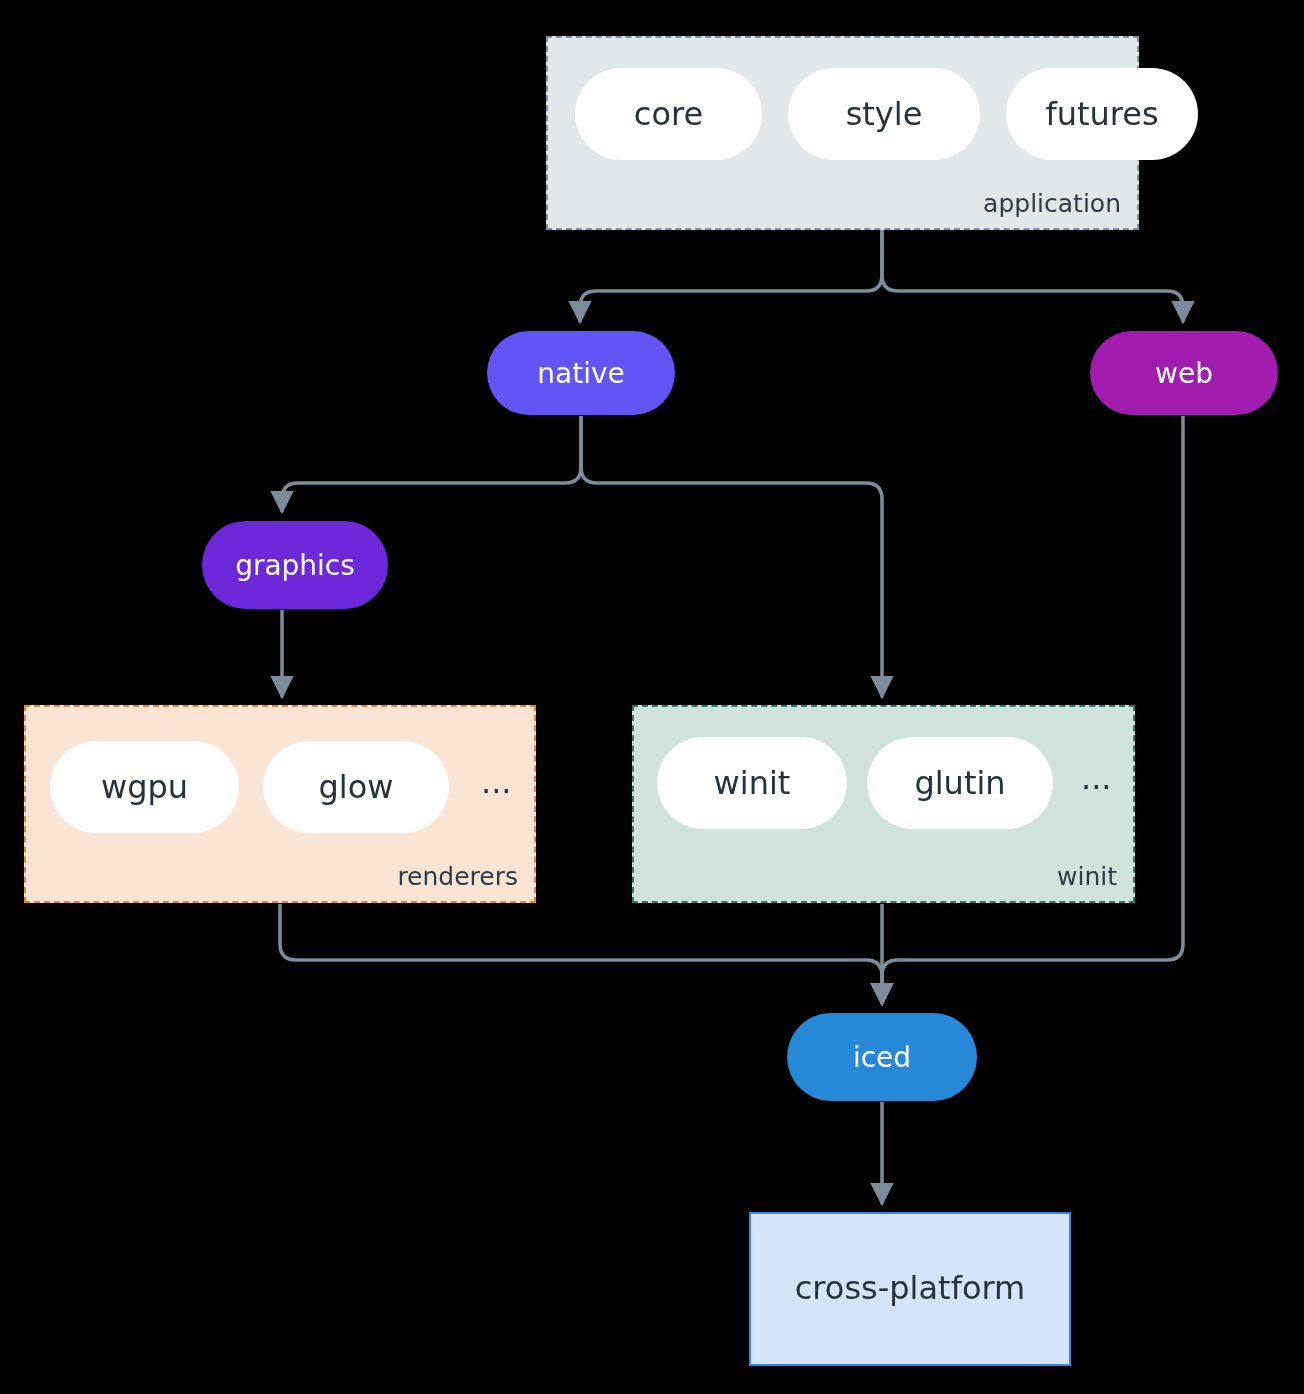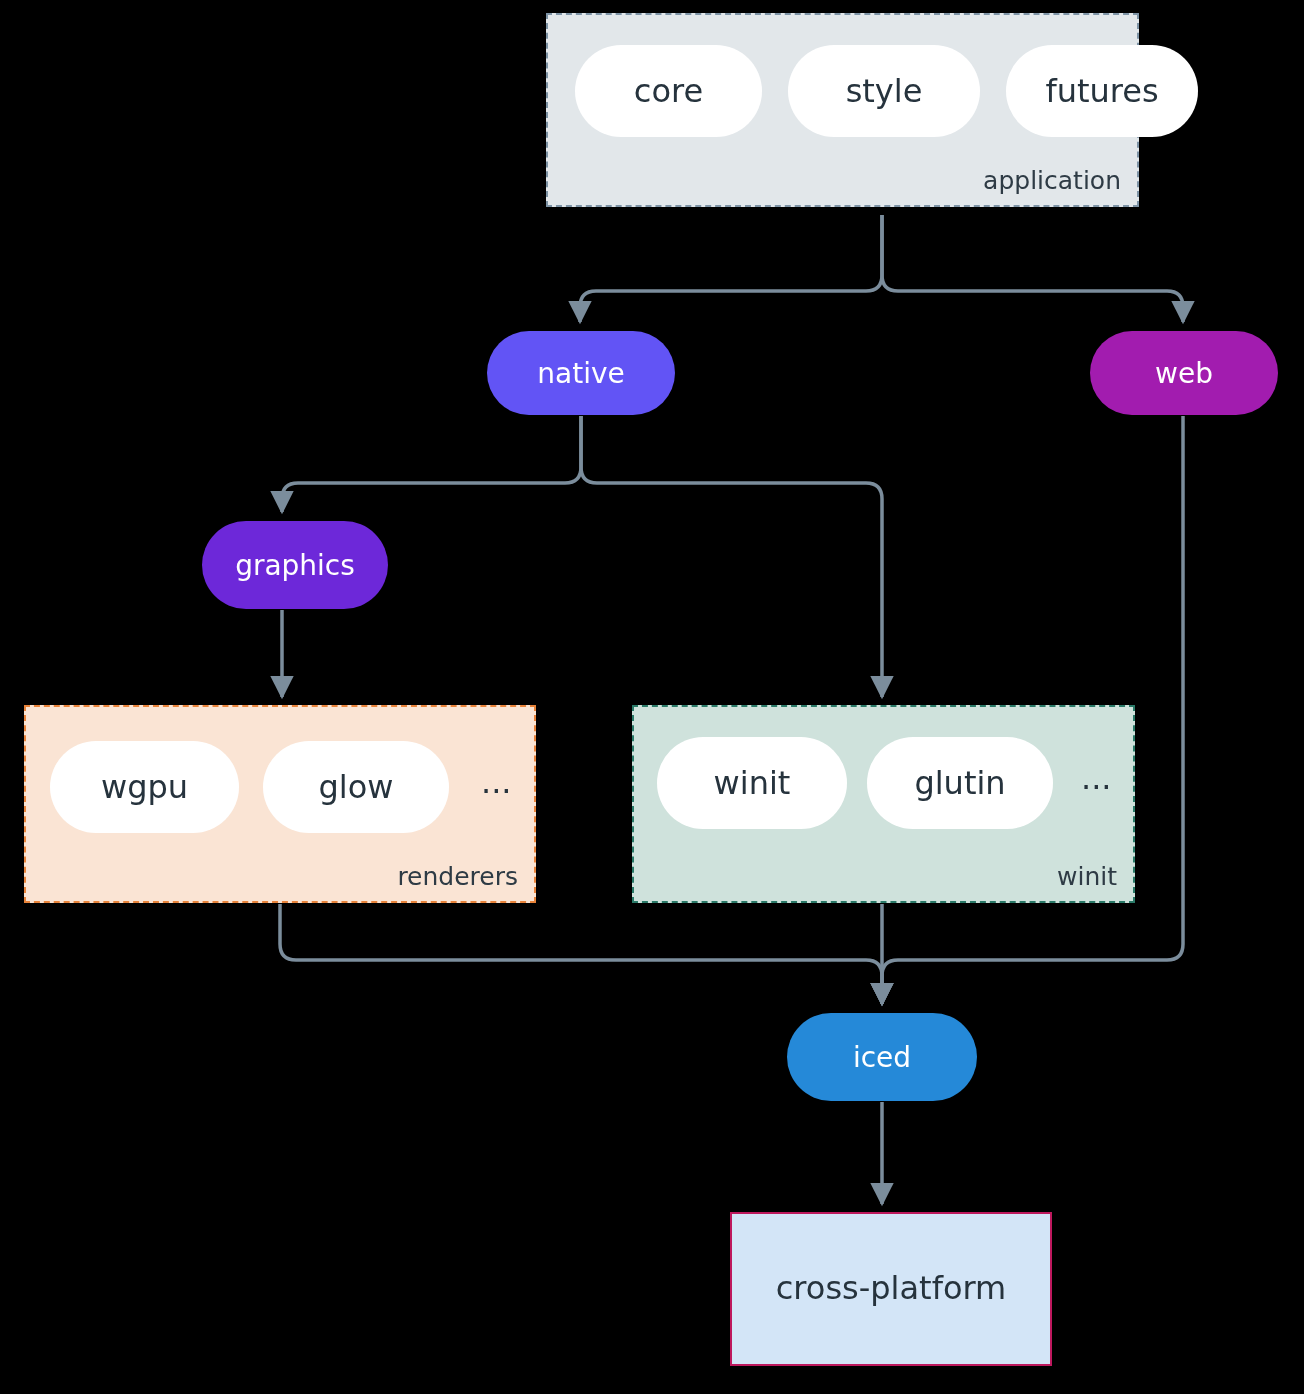--- a/index.html
+++ b/index.html
@@ -40,21 +40,21 @@
   }
   .cluster-row {
     position: absolute;
     left: 0;
     top: 0;
     display: flex;
     align-items: center;
   }
 
   #cluster-foundations {
-    left: 546px;  top: 13px;
+    left: 546px;  top: 36px;
     width: 593px; height: 194px;
     background: #e2e7ea;
     border-color: #7d93a5;
   }
   #cluster-renderers {
     left: 24px;  top: 705px;
     width: 512px; height: 198px;
     background: #fae4d4;
     border-color: #e8833a;
   }
@@ -112,24 +112,24 @@
   }
   #node-iced {
     left: 787px; top: 1013px;
     width: 190px; height: 88px;
     background: #2589d8;
   }
 
   
   #node-app {
     position: absolute;
-    left: 730px; top: 1212px;
+    left: 749px; top: 1212px;
     width: 322px; height: 154px;
     background: #d3e5f7;
-    border: 2px solid #be185d;
+    border: 2px solid #3b82f6;
     box-sizing: border-box;
     display: flex;
     flex-direction: column;
     align-items: center;
     justify-content: center;
     font-size: 32px;
     color: #26333d;
     line-height: 1.35;
   }
 </style>

